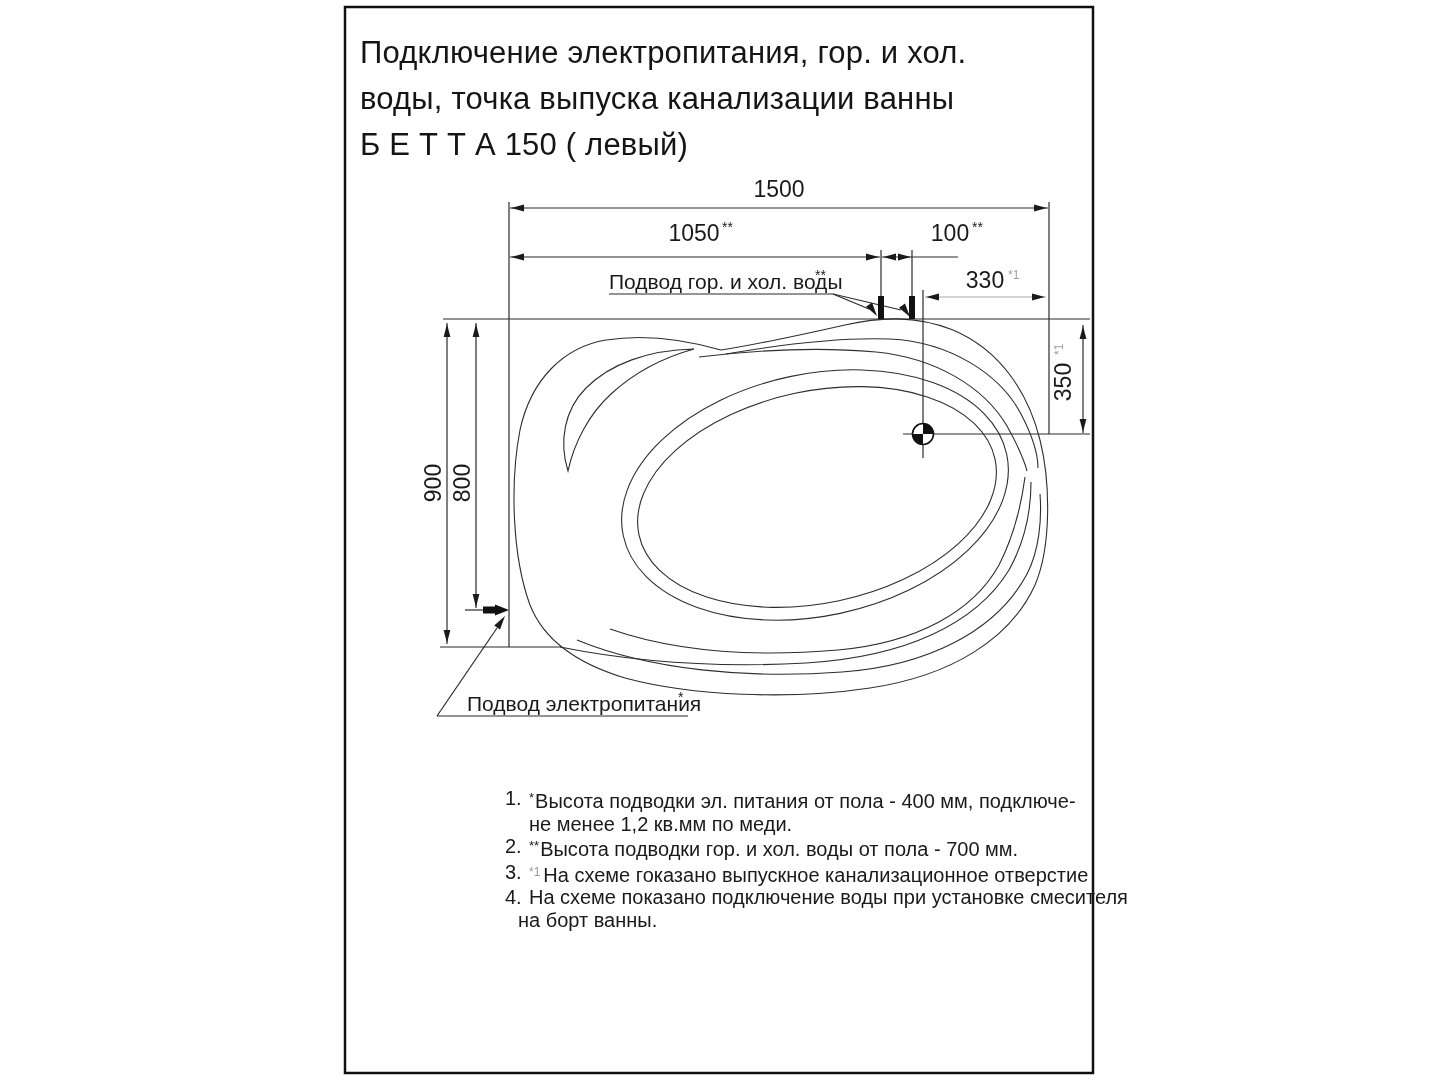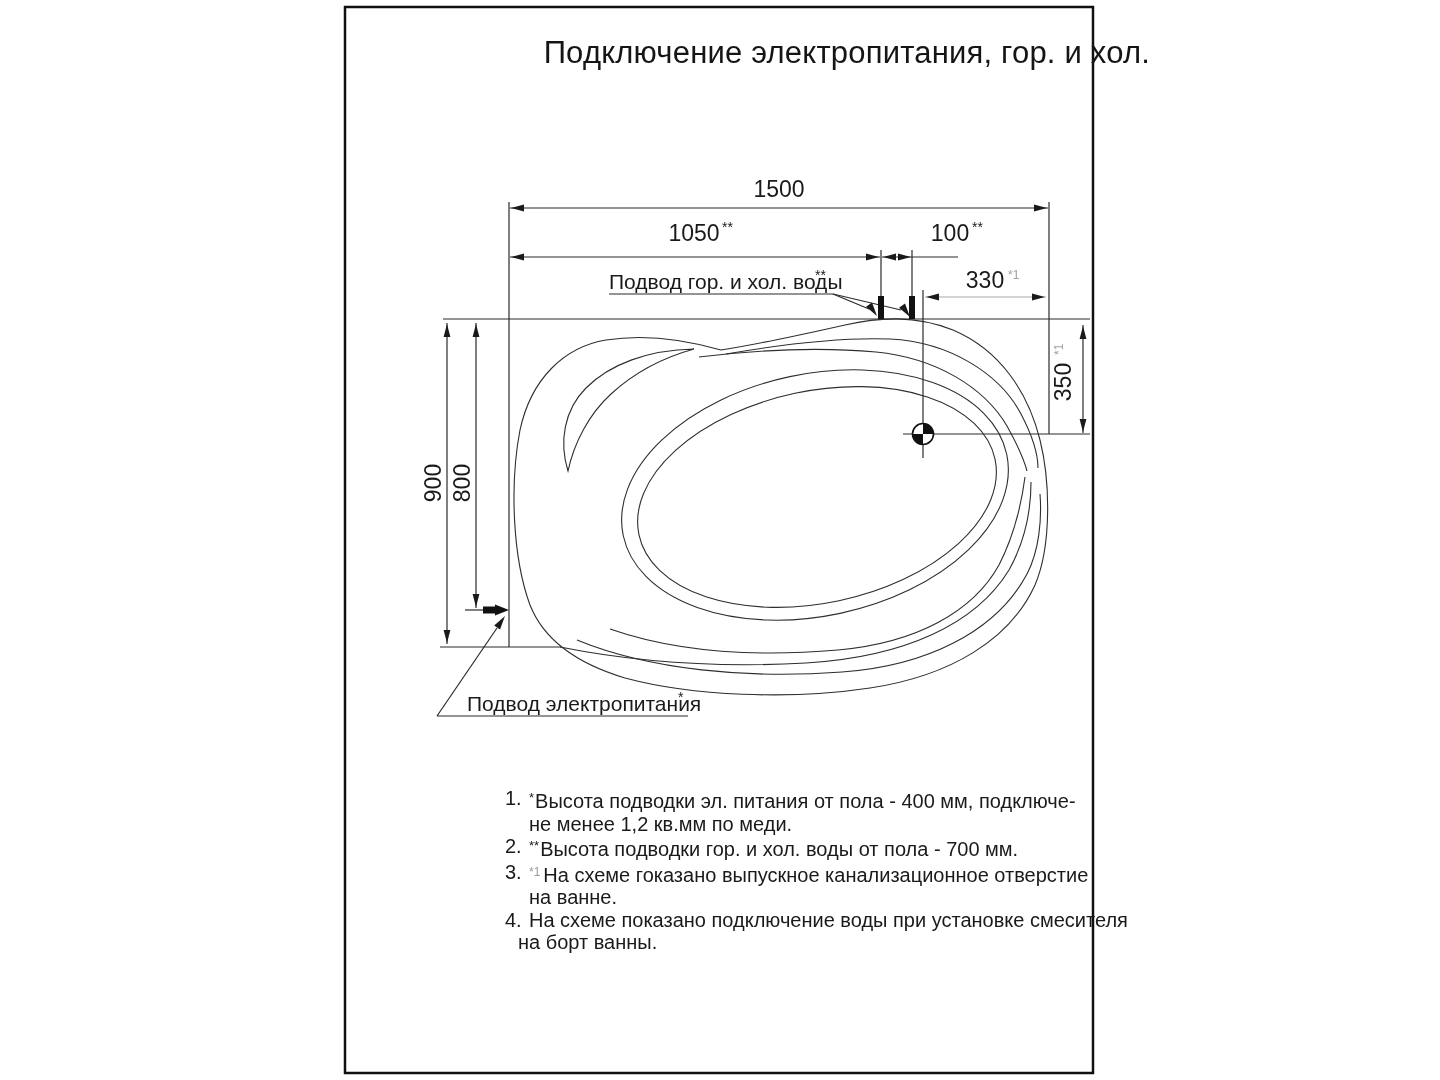--- a/index.html
+++ b/index.html
@@ -1,19 +1,19 @@
 <!DOCTYPE html>
 <html><head>
 <meta charset="utf-8">
 <style>
   html,body{margin:0;padding:0;background:#ffffff;}
   body{width:1440px;height:1080px;position:relative;font-family:"Liberation Sans",sans-serif;color:#111;}
   .stage{position:absolute;left:0;top:0;width:1440px;height:1080px;}
   svg{position:absolute;left:0;top:0;}
-  .title-block{position:absolute;left:360px;top:30px;width:790px;text-align:right;
+  .title-block{position:absolute;left:360px;top:30px;width:790px;text-align:left;
                font-size:31px;line-height:46px;color:#151515;letter-spacing:0.2px;}
   .notes-block{position:absolute;left:505px;top:787px;width:600px;font-size:20px;color:#1a1a1a;}
   .note-line{display:flex;line-height:22.5px;white-space:nowrap;}
   .note-num{width:24px;flex:0 0 24px;}
   .note-cont{padding-left:24px;}
   .note-cont4{padding-left:13px;}
   sup.mark{font-size:13px;vertical-align:6px;margin-right:1px;}
   sup.mark-gray{font-size:12px;vertical-align:6px;color:#9a9a9a;margin-right:3px;}
   .dim-text{font-size:23px;fill:#1a1a1a;}
   .lbl-text{font-size:21px;fill:#1a1a1a;}
@@ -127,42 +127,41 @@
       <text text-anchor="middle" transform="translate(470,483) rotate(-90)" class="dim-text">800</text>
       <text x="609" y="289" class="lbl-text">Подвод гор. и хол. воды</text>
       <text x="815" y="280" class="sup-text">**</text>
       <text x="467" y="711" class="lbl-text">Подвод электропитания</text>
       <text x="678" y="702" class="sup-text">*</text>
     </g>
   </svg>
 
   <div class="title-block">
     <div>Подключение электропитания, гор. и хол.</div>
+    <div>воды, точка выпуска канализации ванны</div>
+    <div>Б Е Т Т А 150   ( левый)</div>
   </div>
 
   <div class="notes-block">
     <div class="note-line">
       <span class="note-num">1.</span>
       <span><sup class="mark">*</sup><span>Высота подводки эл. питания от пола - 400 мм, подключе-</span></span>
     </div>
     <div class="note-line">
       <span class="note-cont">не менее 1,2 кв.мм по меди.</span>
     </div>
     <div class="note-line">
       <span class="note-num">2.</span>
       <span><sup class="mark">**</sup><span>Высота подводки гор. и хол. воды от пола - 700 мм.</span></span>
     </div>
     <div class="note-line">
       <span class="note-num">3.</span>
       <span><sup class="mark-gray">*1</sup><span>На схеме гоказано выпускное канализационное отверстие</span></span>
     </div>
     <div class="note-line">
-      <span class="note-cont">на ванне.</span>
-    </div>
-    <div class="note-line">
       <span class="note-num">4.</span>
       <span>На схеме показано подключение воды при установке смесителя</span>
     </div>
     <div class="note-line">
       <span class="note-cont4">на борт ванны.</span>
     </div>
   </div>
 
 </div>
 

